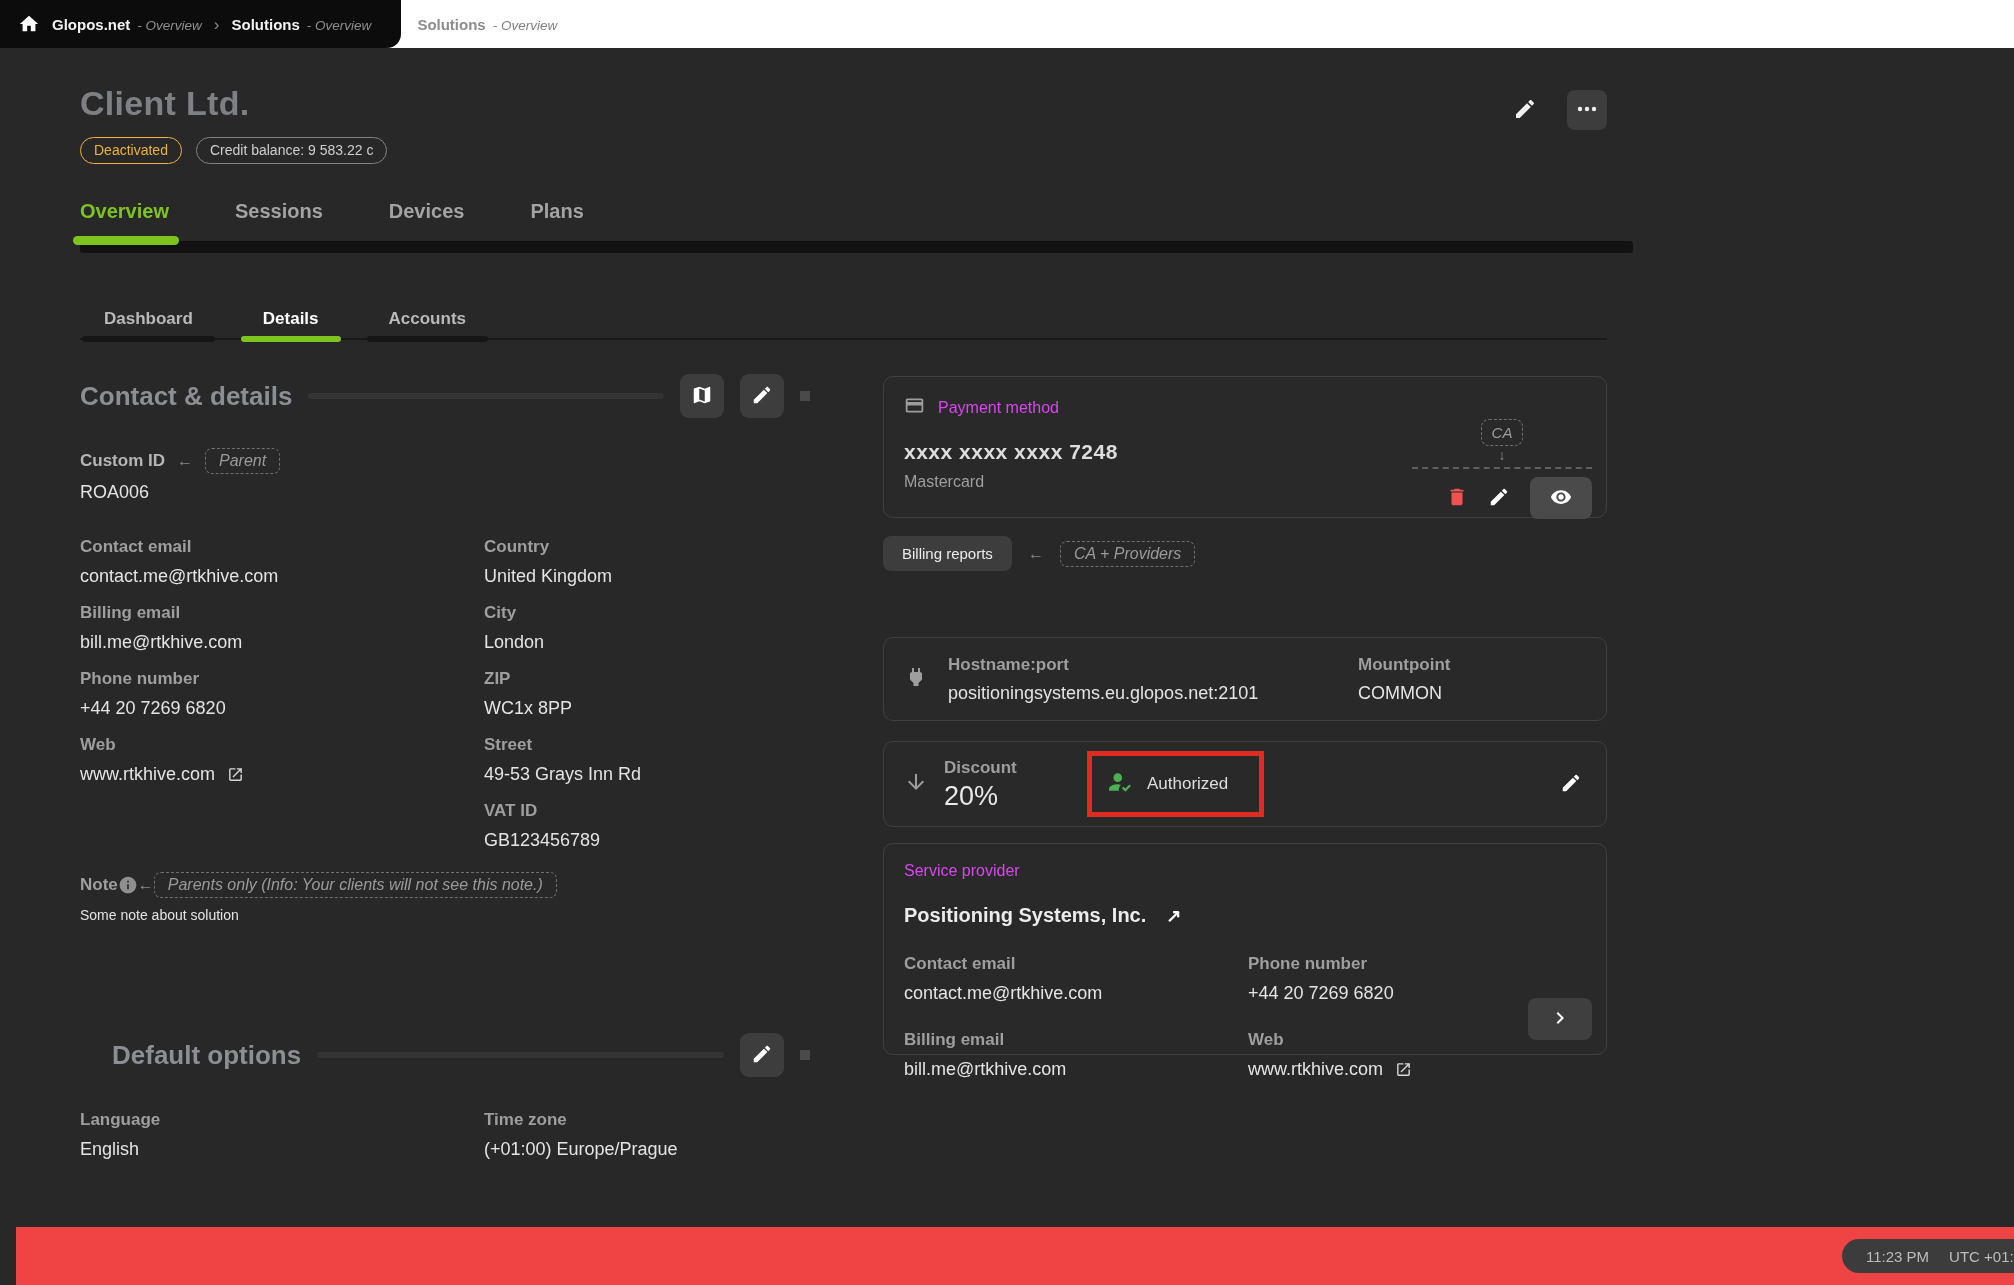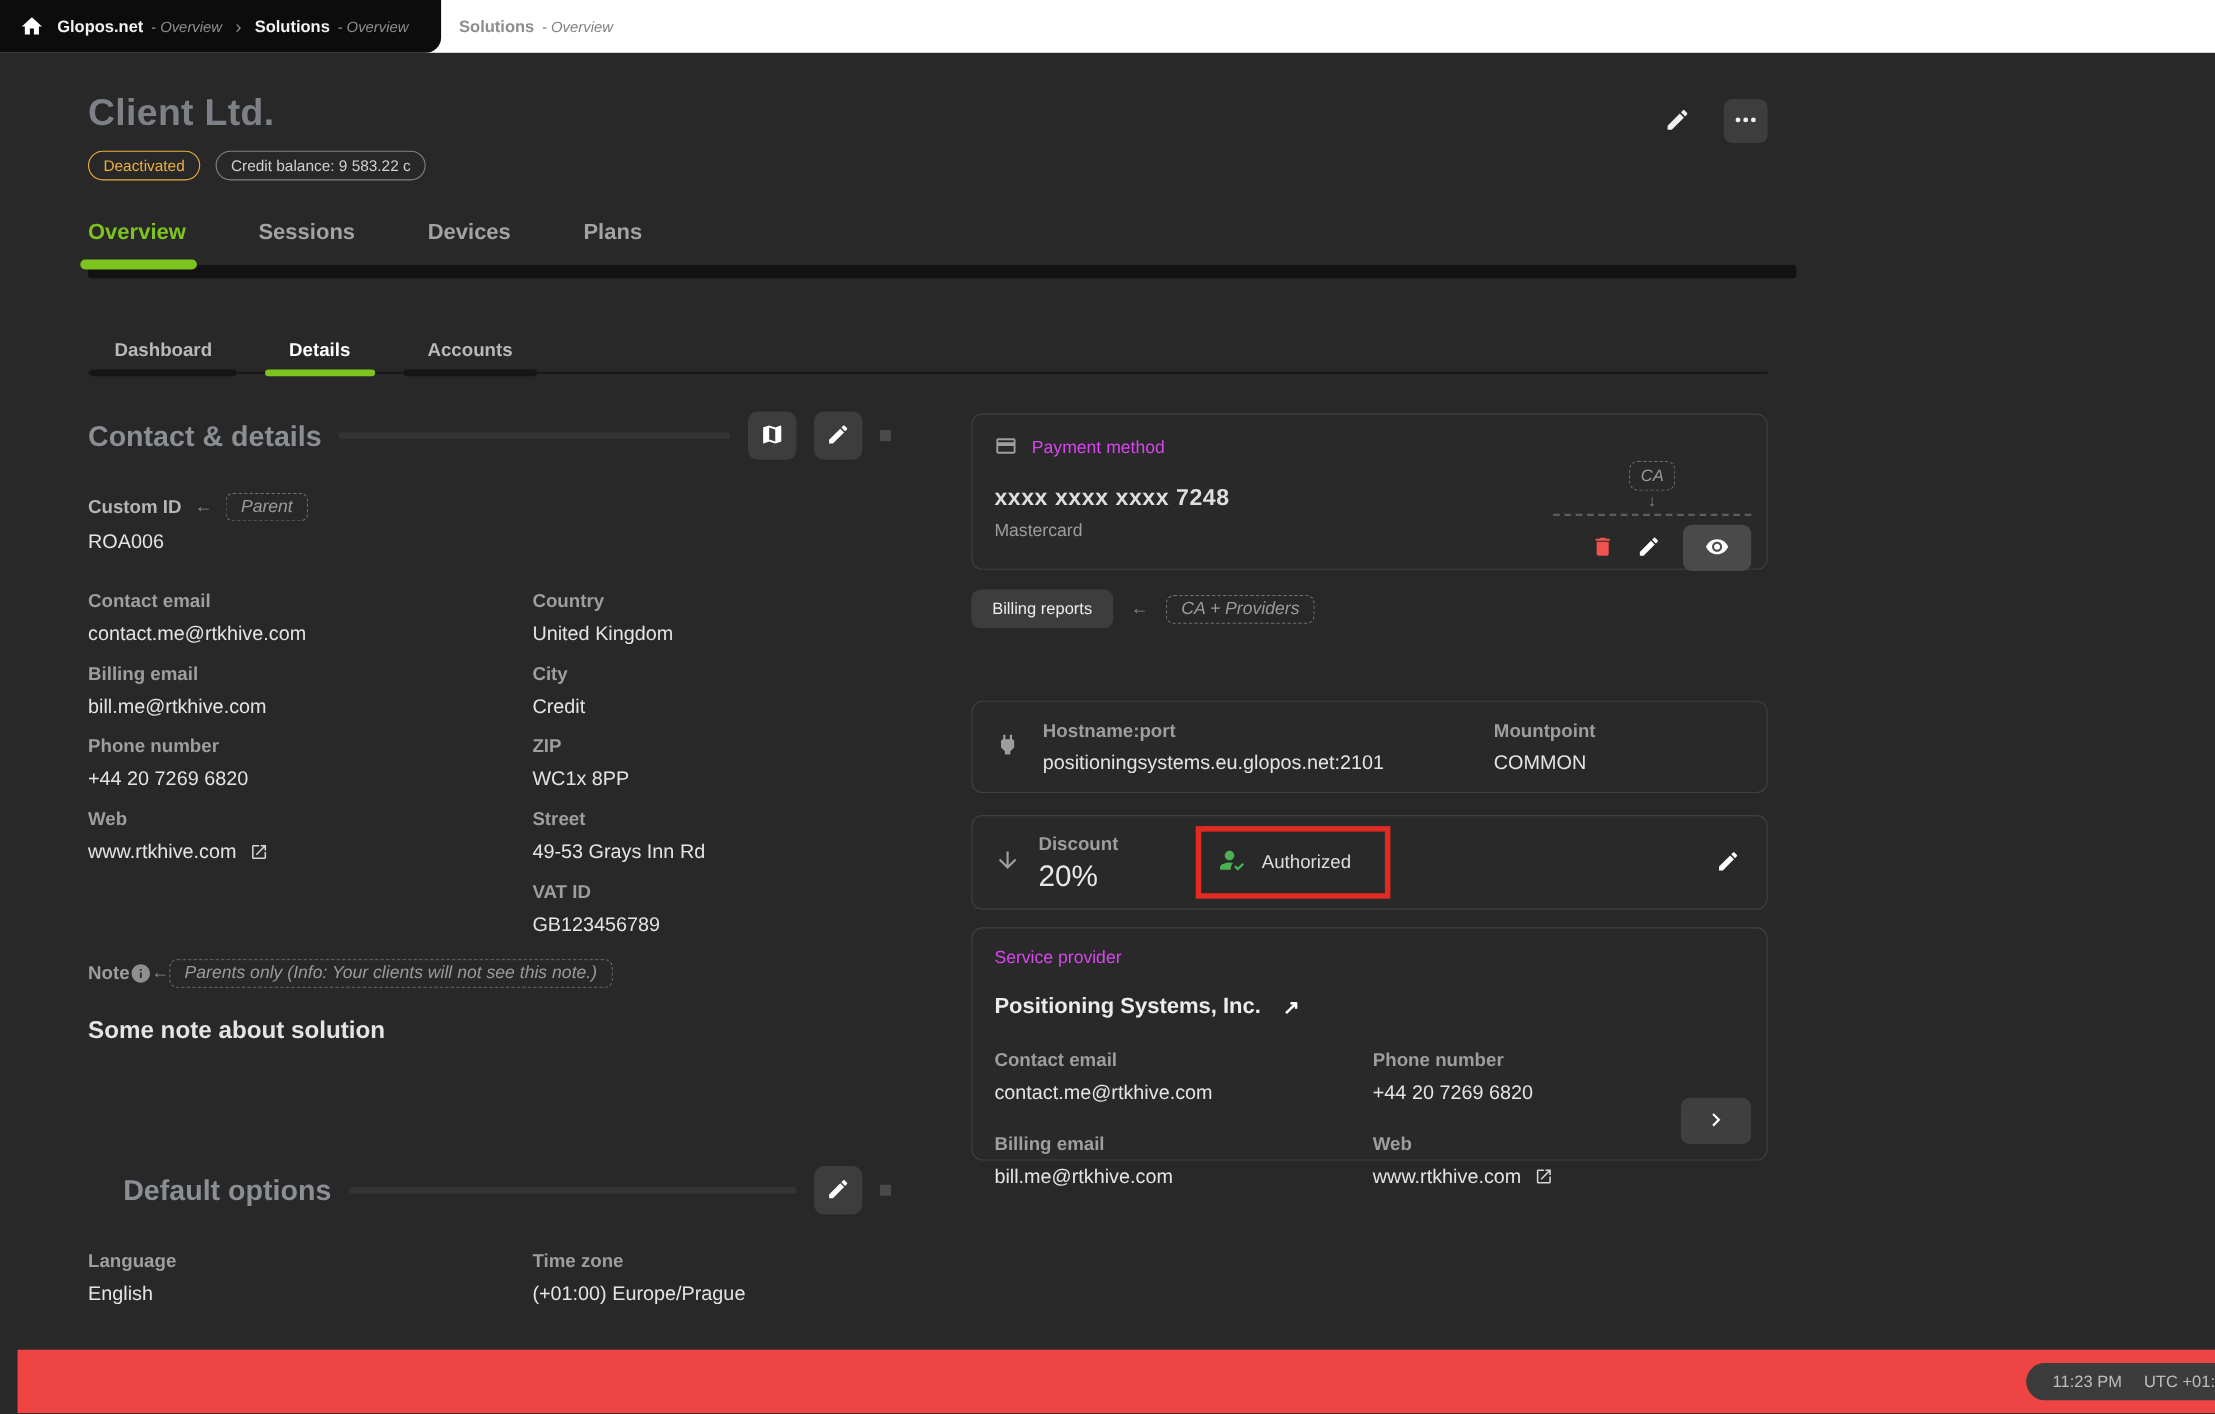--- a/index.html
+++ b/index.html
@@ -71,21 +71,21 @@
   .inline-head{display:flex;align-items:center;gap:12px;}
   .arrow-glyph{color:#8a8a8a;font-size:16px;line-height:1;}
   .dashed-badge{border:1.5px dashed #6f6f6f;border-radius:7px;padding:3px 13px;font-style:italic;color:#9a9a9a;font-size:16px;white-space:nowrap;cursor:pointer;}
 
   .fields-grid{display:grid;grid-template-columns:404px 1fr;row-gap:14px;margin-top:32px;}
   .field{min-height:52px;}
 
   .note-block{margin-top:20px;}
   .note-head{display:flex;align-items:center;gap:0;}
   .info-icon svg{width:20px;height:20px;fill:#8f8f8f;display:block;}
-  .note-value{font-size:22px;color:#e4e4e4;margin-top:26px;font-weight:bold;}
+  .note-value{font-size:14px;color:#e4e4e4;margin-top:9px;}
 
   .defaults-header{margin-top:110px;margin-left:32px;}
   .defaults-grid{display:grid;grid-template-columns:404px 1fr;margin-top:32px;}
 
   
   .card{border:1px solid #404040;border-radius:10px;background:#292929;box-sizing:border-box;}
 
   .payment-card{height:142px;padding:18px 20px;position:relative;}
   .card-label-row{display:flex;align-items:center;gap:13px;color:#d946ef;font-size:16px;}
   .card-label-row svg{width:21px;height:21px;fill:#9e9e9e;}
@@ -249,21 +249,21 @@
       <div class="field">
         <div class="field-label">Country</div>
         <div class="field-value">United Kingdom</div>
       </div>
       <div class="field">
         <div class="field-label">Billing email</div>
         <div class="field-value">bill.me@rtkhive.com</div>
       </div>
       <div class="field">
         <div class="field-label">City</div>
-        <div class="field-value">Credit</div>
+        <div class="field-value">London</div>
       </div>
       <div class="field">
         <div class="field-label">Phone number</div>
         <div class="field-value">+44 20 7269 6820</div>
       </div>
       <div class="field">
         <div class="field-label">ZIP</div>
         <div class="field-value">WC1x 8PP</div>
       </div>
       <div class="field">

